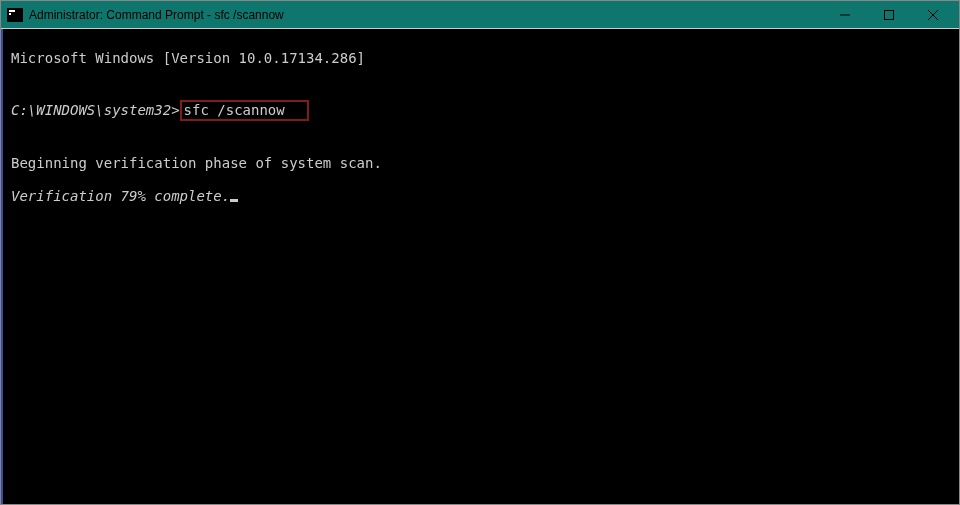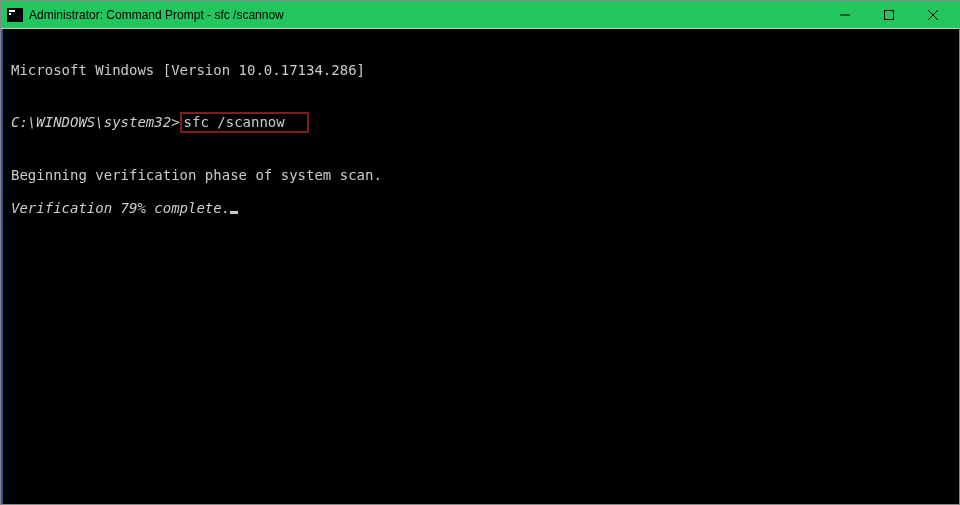--- a/index.html
+++ b/index.html
@@ -13,21 +13,21 @@
     .window {
       width: 960px;
       height: 505px;
       background: #000;
       border: 1px solid #888;
       display: flex;
       flex-direction: column;
     }
     .titlebar {
       height: 28px;
-      background: #22c55e;
+      background: #0f766e;
       border-bottom: 1px solid #ccc;
       display: flex;
       align-items: center;
       padding: 0 4px 0 6px;
       gap: 6px;
     }
     .titlebar-icon {
       width: 16px;
       height: 14px;
       background: #000;
@@ -67,21 +67,21 @@
       align-items: center;
       justify-content: center;
       color: #000;
       font-size: 12px;
       cursor: pointer;
     }
     .win-btn svg { width: 10px; height: 10px; }
     .console {
       flex: 1;
       background: #000;
-      padding: 16px 8px;
+      padding: 4px 8px;
       font-family: Consolas, "Lucida Console", monospace;
       font-size: 14px;
       line-height: 1.2;
       color: #ccc;
       white-space: pre;
       border-left: 2px solid #3a4aa0;
       position: relative;
     }
     .line { display: block; }
     .prompt-line { display: inline; font-style: italic; }

